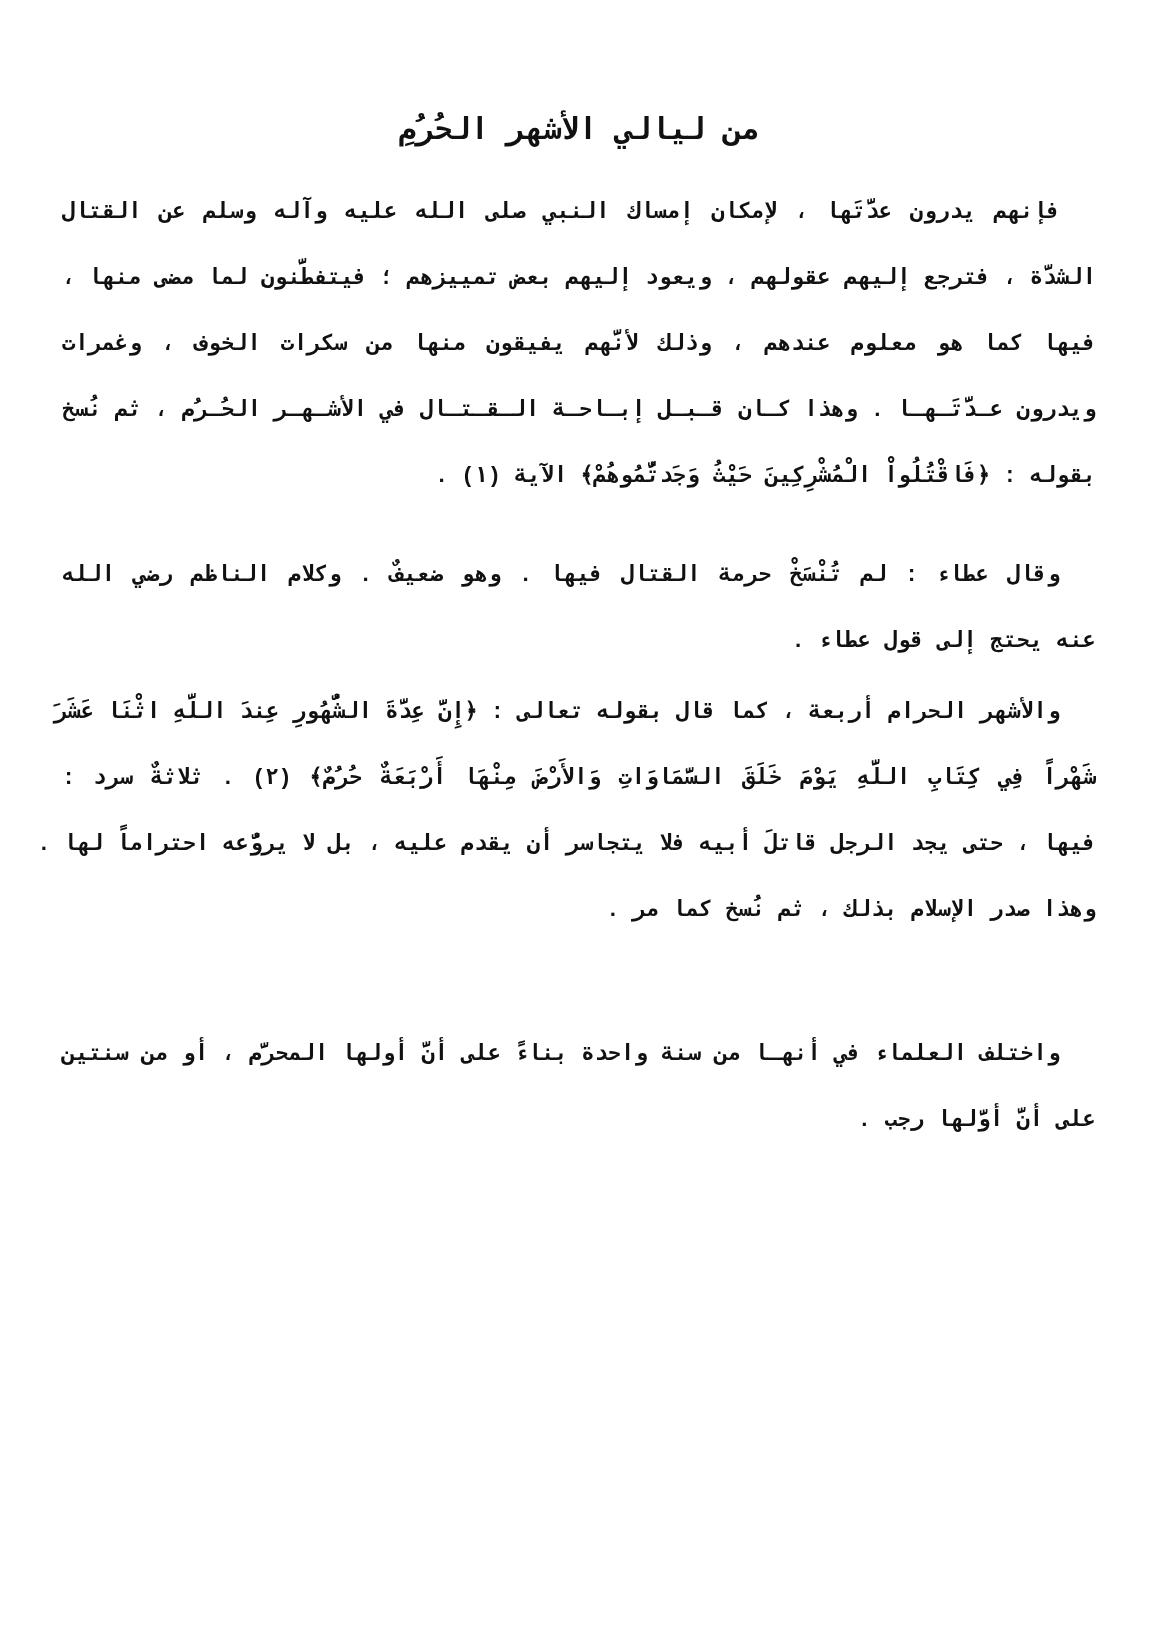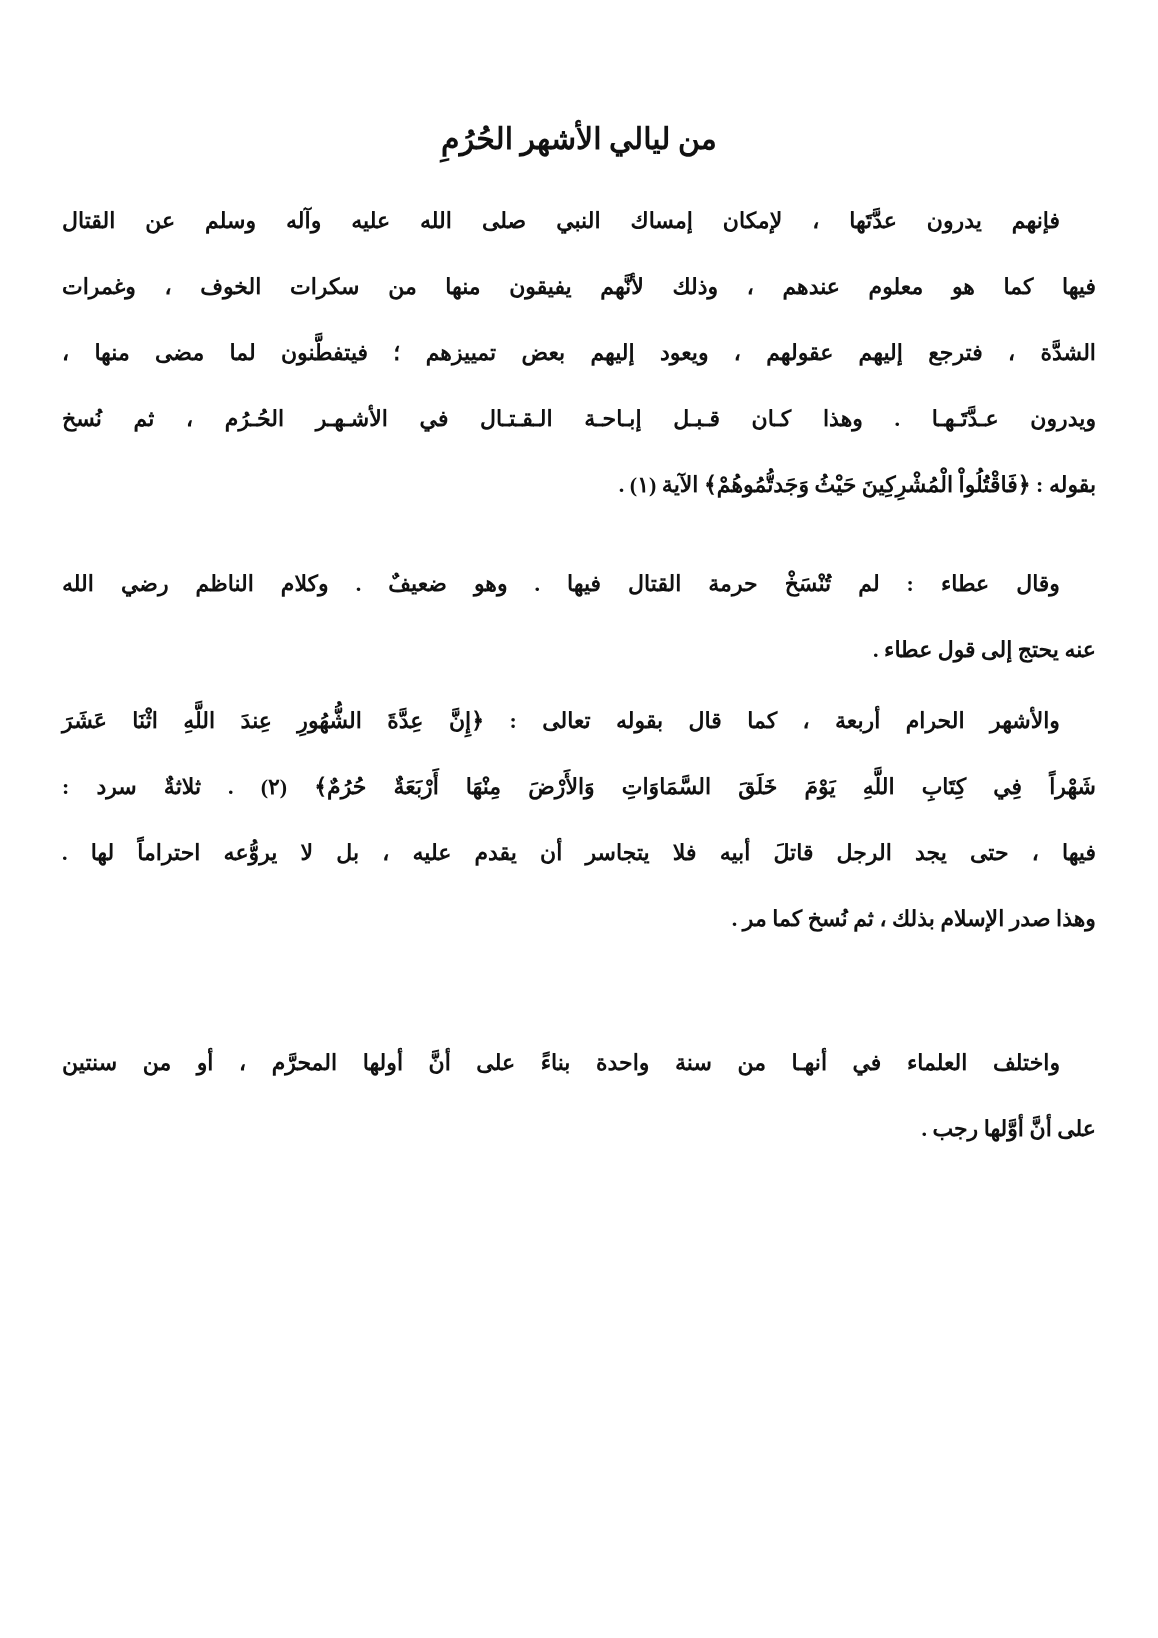--- a/index.html
+++ b/index.html
@@ -1,22 +1,22 @@
 <!DOCTYPE html>
 <html lang="ar"><head>
 <meta charset="utf-8">
 <style>
   html, body { margin: 0; padding: 0; background: #ffffff; }
   .page {
     position: relative;
     width: 1158px;
     height: 1248px;
-    margin: 8px auto;
+    margin: 0 auto;
     background: #ffffff;
-    font-family: Liberation Serif, serif;
+    font-family: Liberation Mono, monospace;
     direction: rtl;
     overflow: hidden;
     color: #111111;
   }
   .title {
     position: absolute;
     top: 96px;
     left: 0;
     right: 0;
     text-align: center;
@@ -99,22 +99,22 @@
 </style>
 </head>
 <body>
 
 <div class="page">
 
   <div class="title">من ليالي الأشهر الحُرُمِ</div>
 
   <div class="para para-1">
     <div class="line indent">فإنهم يدرون عدَّتَها ، لإمكان إمساك النبي صلى الله عليه وآله وسلم عن القتال</div>
+    <div class="line">الشدَّة ، فترجع إليهم عقولهم ، ويعود إليهم بعض تمييزهم ؛ فيتفطَّنون لما مضى منها ،</div>
     <div class="line">فيها كما هو معلوم عندهم ، وذلك لأنَّهم يفيقون منها من سكرات الخوف ، وغمرات</div>
-    <div class="line">الشدَّة ، فترجع إليهم عقولهم ، ويعود إليهم بعض تمييزهم ؛ فيتفطَّنون لما مضى منها ،</div>
     <div class="line">ويدرون عـدَّتَـهـا . وهذا كـان قـبـل إبـاحـة الـقـتـال في الأشـهـر الحُـرُم ، ثم نُسخ</div>
     <div class="line short">بقوله : ﴿فَاقْتُلُواْ الْمُشْرِكِينَ حَيْثُ وَجَدتُّمُوهُمْ﴾ الآية (١) .</div>
   </div>
 
   <div class="para para-2">
     <div class="line indent">وقال عطاء : لم تُنْسَخْ حرمة القتال فيها . وهو ضعيفٌ . وكلام الناظم رضي الله</div>
     <div class="line short">عنه يحتج إلى قول عطاء .</div>
   </div>
 
   <div class="para para-3">

